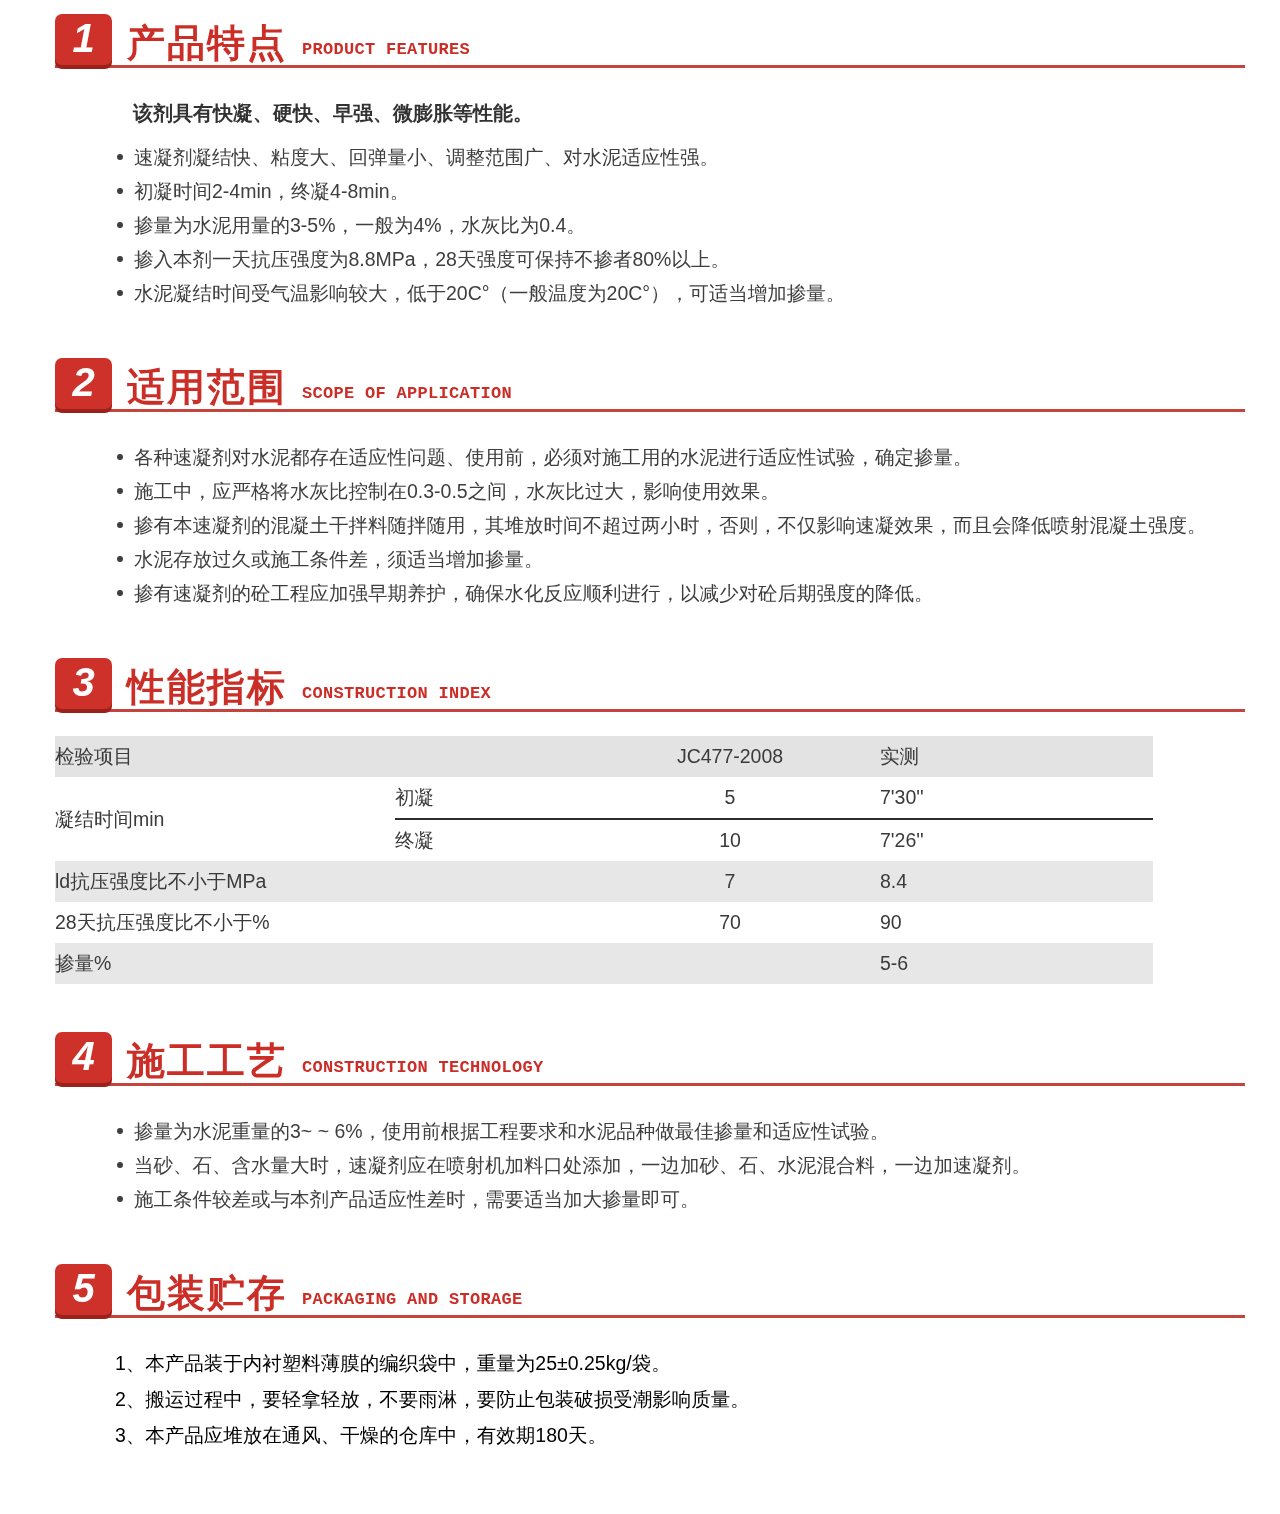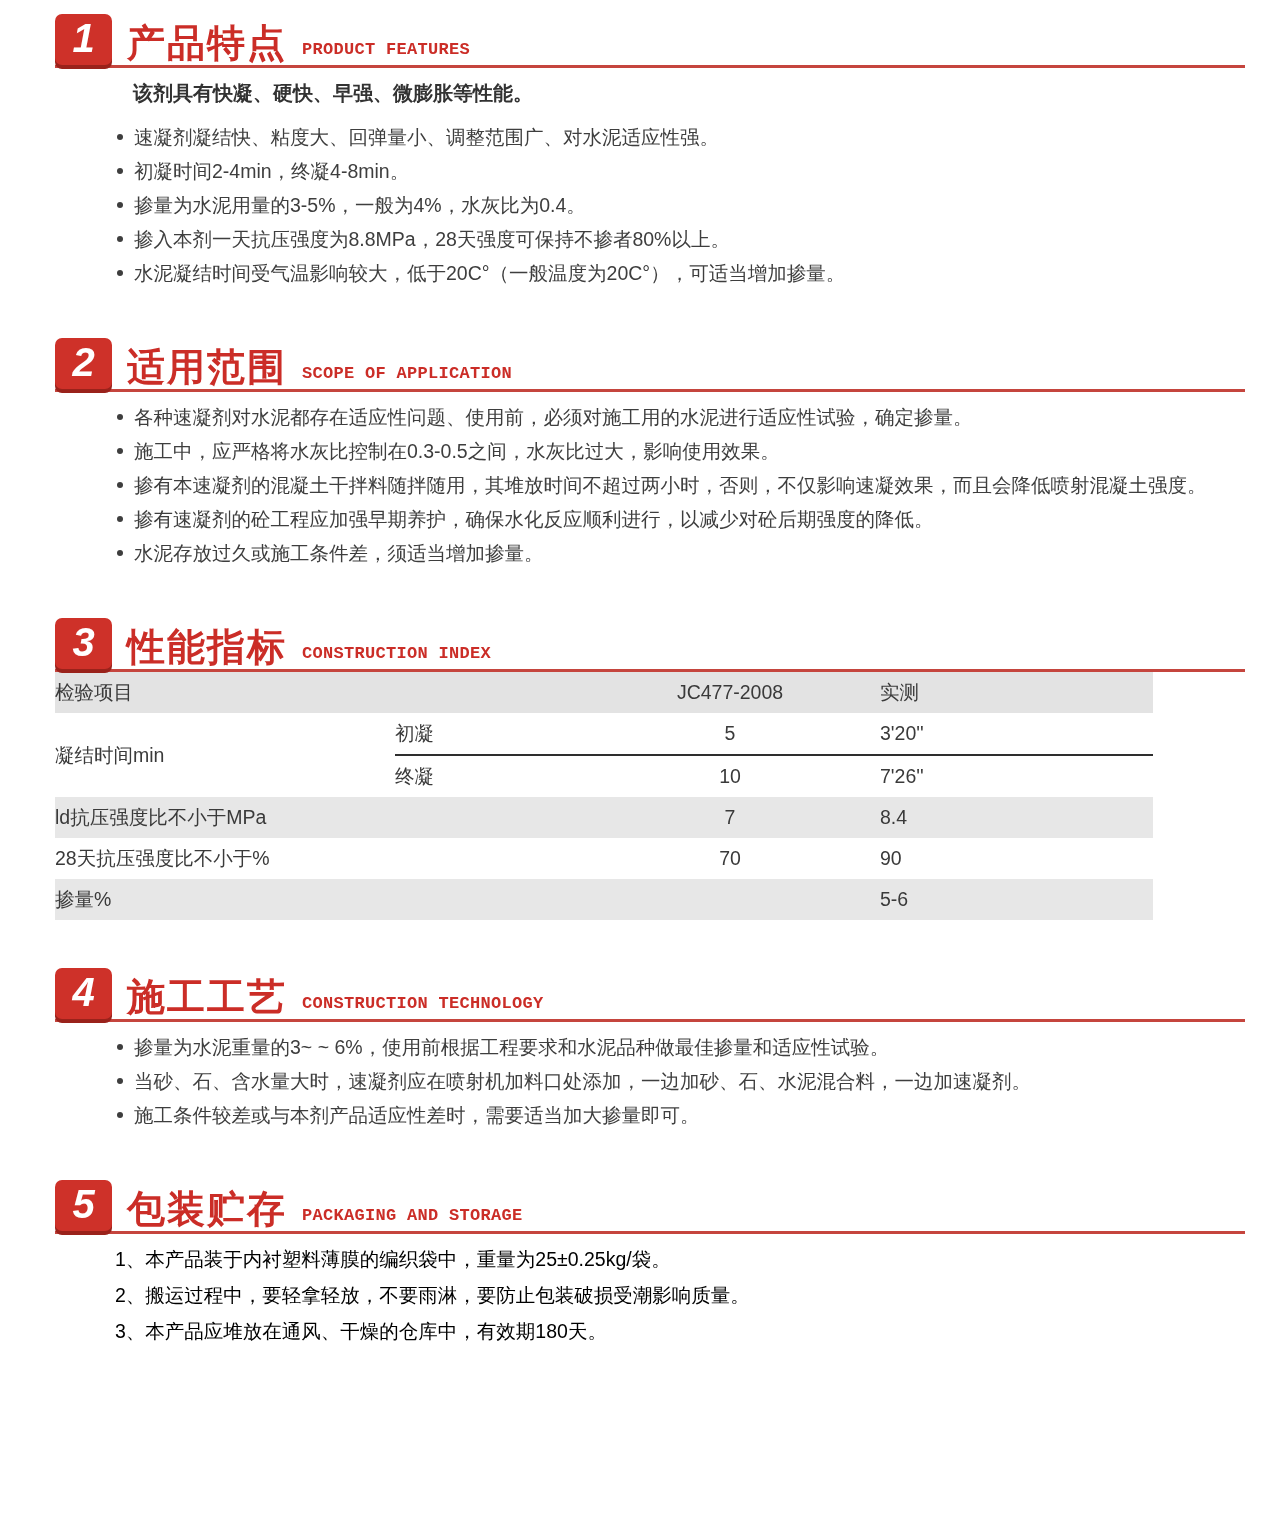--- a/index.html
+++ b/index.html
@@ -45,21 +45,21 @@
     font-weight:bold;
     color:#cb2d27;
     line-height:1;
     letter-spacing:0.3px;
     margin-bottom:7px;
     white-space:nowrap;
     font-family:Liberation Mono, monospace;
   }
 
   
-  .sec-body{margin:8px 0 0 60px;}
+  .sec-body{margin:28px 0 0 60px;}
   .intro{
     font-weight:bold;
     font-size:20px;
     color:#323232;
     margin:0 0 10px 18px;
     line-height:34px;
   }
   ul.bullets{list-style:none;margin:0;padding:0;}
   ul.bullets li{
     position:relative;
@@ -81,20 +81,21 @@
     font-size:19.5px;
     line-height:34px;
     margin-bottom:2px;
     color:#000000;
   }
 
   
   table.perf{
     border-collapse:collapse;
     width:1098px;
+    margin-top:24px;
     font-size:19.5px;
     color:#3a3a3a;
     table-layout:fixed;
   }
   table.perf td{height:41px;vertical-align:middle;padding:0;}
   .row-gray td{background:#e7e7e7;}
   .row-head td{background:#e3e3e3;height:43px;}
   .c1{padding-left:18px;text-align:left;}
   .c2{text-align:left;padding-left:55px;}
   .c3{text-align:center;}
@@ -129,22 +130,22 @@
     <header class="sec-head">
       <div class="badge">2</div>
       <h2 class="cn-title">适用范围</h2>
       <span class="en-title">SCOPE OF APPLICATION</span>
     </header>
     <div class="sec-body">
       <ul class="bullets">
           <li>各种速凝剂对水泥都存在适应性问题、使用前，必须对施工用的水泥进行适应性试验，确定掺量。</li>
           <li>施工中，应严格将水灰比控制在0.3-0.5之间，水灰比过大，影响使用效果。</li>
           <li>掺有本速凝剂的混凝土干拌料随拌随用，其堆放时间不超过两小时，否则，不仅影响速凝效果，而且会降低喷射混凝土强度。</li>
+          <li>水泥存放过久或施工条件差，须适当增加掺量。</li>
           <li>掺有速凝剂的砼工程应加强早期养护，确保水化反应顺利进行，以减少对砼后期强度的降低。</li>
-          <li>水泥存放过久或施工条件差，须适当增加掺量。</li>
         </ul>
     </div>
   </section>
 
   <section class="section">
     <header class="sec-head">
       <div class="badge">3</div>
       <h2 class="cn-title">性能指标</h2>
       <span class="en-title">CONSTRUCTION INDEX</span>
     </header>
@@ -159,21 +160,21 @@
           <tr class="row-head">
         <td class="c1">检验项目</td>
         <td class="c2"></td>
         <td class="c3">JC477-2008</td>
         <td class="c4">实测</td>
       </tr>
       <tr class="row-sub">
         <td class="c1" rowspan="2">凝结时间min</td>
         <td class="c2 divider">初凝</td>
         <td class="c3 divider">5</td>
-        <td class="c4 divider">3'20''</td>
+        <td class="c4 divider">7'30''</td>
       </tr>
       <tr class="row-sub">
         <td class="c2">终凝</td>
         <td class="c3">10</td>
         <td class="c4">7'26''</td>
       </tr>
       <tr class="row-gray">
         <td class="c1" colspan="2">ld抗压强度比不小于MPa</td>
         <td class="c3">7</td>
         <td class="c4">8.4</td>

